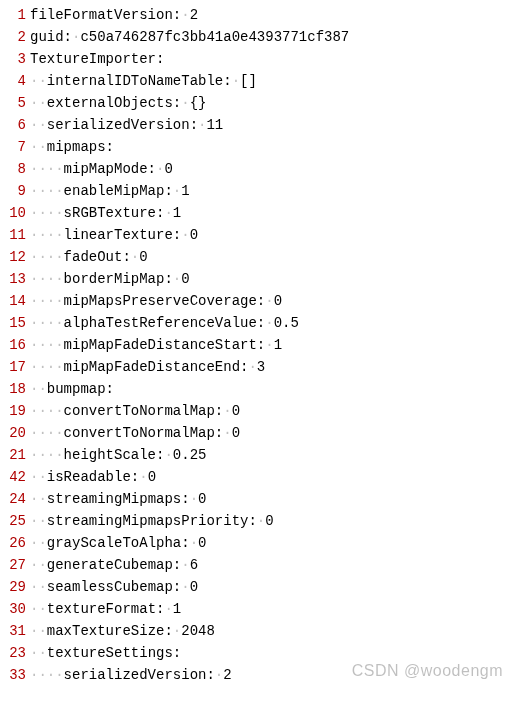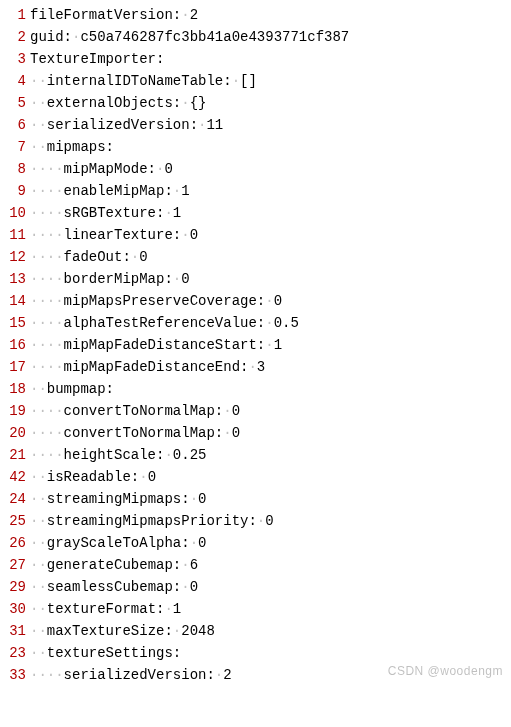--- a/index.html
+++ b/index.html
@@ -33,21 +33,21 @@
     color: #c0c0c0;
   }
   .k {
     color: #000000;
   }
   .watermark {
     position: absolute;
     right: 8px;
     bottom: 4px;
     font-family: Arial, sans-serif;
-    font-size: 12px;
+    font-size: 16px;
     color: rgba(0,0,0,0.25);
     letter-spacing: 0.5px;
   }
   #lines { }
 </style>
 </head>
 <body>
 
 <div id="lines">
     <div class="line"><span class="ln">1</span><span class="code"><span class="k">fileFormatVersion:</span><span class="ws">·</span><span class="k">2</span></span></div>

